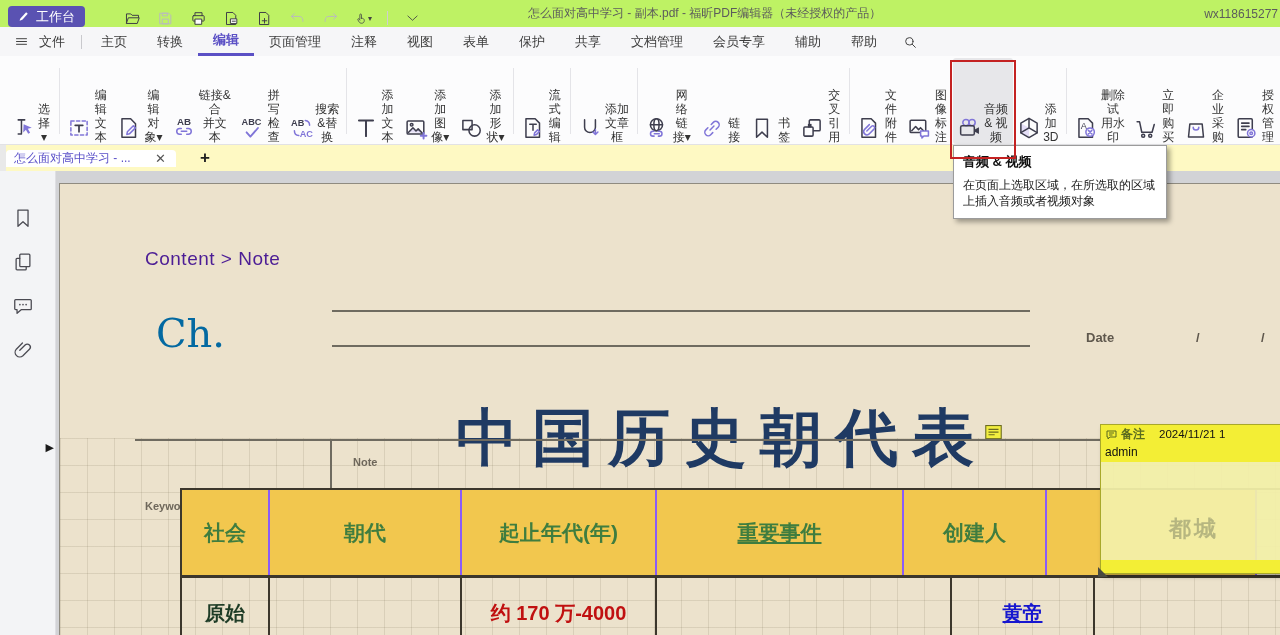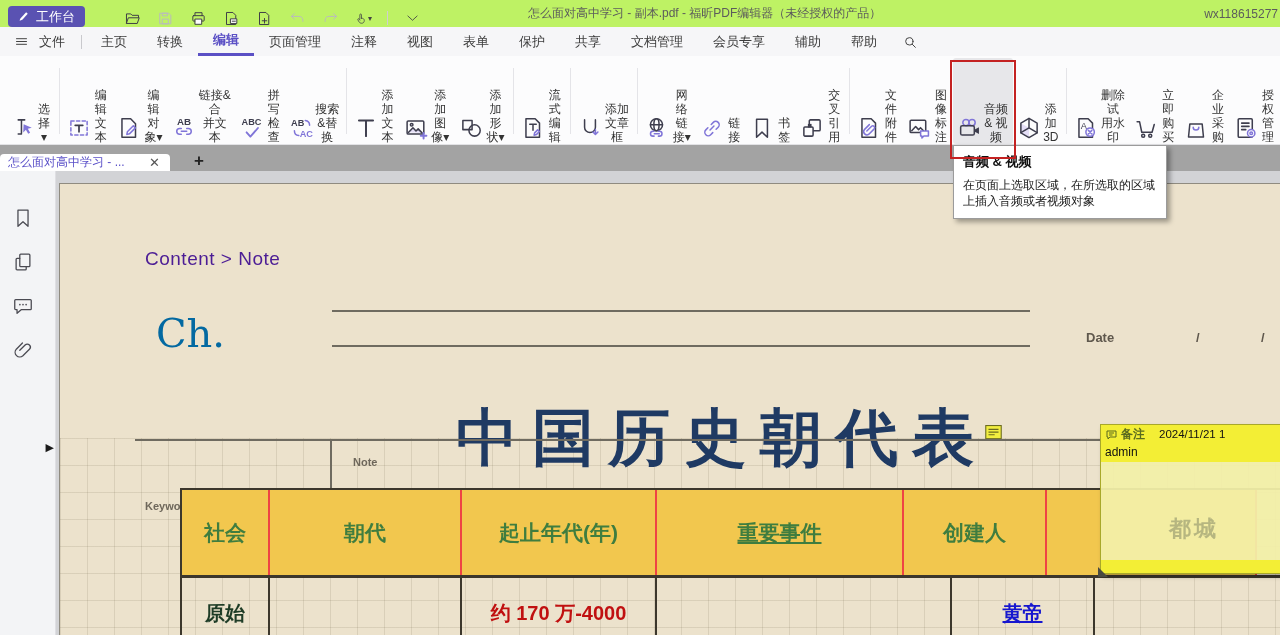--- a/index.html
+++ b/index.html
@@ -47,21 +47,21 @@
   .rlabel { font-size:12px; line-height:14px; text-align:center; color:#333; white-space:pre-line; margin-top:2px; }
   .red-box { position:absolute; top:2px; left:-3px; right:-3px; height:99px;
              border:2px solid #c42222; z-index:60; pointer-events:none; }
   .btn-tooltip { position:absolute; top:87px; left:0px; width:214px; background:#ffffff;
                  border:1px solid #9b9b9b; box-shadow:3px 3px 5px rgba(0,0,0,0.35);
                  padding:7px 9px 9px; z-index:45; text-align:left; }
   .tt-title { font-size:13px; font-weight:bold; color:#111; margin-bottom:6px; }
   .tt-body { font-size:12px; color:#1a1a1a; line-height:16px; }
 
   
-  .tabbar { height:26px; background:#a3a3a3; display:flex; align-items:flex-end; }
+  .tabbar { height:26px; background:#fef9c3; display:flex; align-items:center;margin-left:6px; }
   .doc-tab { width:170px; background:#ffffff; display:flex; align-items:center; padding:0 8px;
              border-radius:4px 4px 0 0; margin-left:0; }
   .tab-title { flex:1; font-size:12px; color:#5a50c8; white-space:nowrap; overflow:hidden; }
   .tab-close { font-size:13px; color:#555; padding:0 2px; }
   .new-tab { display:flex; align-items:center; padding:0 24px; font-size:17px; font-weight:bold; color:#222; }
 
   
   .main { position:absolute; top:171px; left:0; right:0; bottom:0; display:flex; }
   .sidebar { width:56px; background:#f3f4f6; border-right:1px solid #dfdfe3; position:relative; }
   .sb-icon { position:absolute; left:12px; width:22px; height:22px; color:#4a4a52; }
@@ -95,21 +95,21 @@
   .keyword-label { left:85px;margin-top:44px; }
   .note-label { left:293px; }
   .date-label { position:absolute; left:1026px; top:146px; font-size:13px; font-weight:bold; color:#5f584d; }
   .slash { position:absolute; top:146px; font-size:13px; font-weight:bold; color:#5f584d; }
   .slash1 { left:1136px; } .slash2 { left:1201px; }
 
   
   .his-table { position:absolute; left:120px; top:304px; border:2px solid #3c372c; }
   .trow { display:flex; }
   .hcell { background:#f2c74e; color:#3f7d3f; font-weight:bold; font-size:21px; height:85px;
-           display:flex; align-items:center; justify-content:center; border-right:2px solid #ef4444; }
+           display:flex; align-items:center; justify-content:center; border-right:2px solid #8b5cf6; }
   .trow.hdr { border-bottom:3px solid #3c372c; }
   .dcell { height:70px; font-weight:bold; font-size:20px; display:flex; align-items:center;
            justify-content:center; border-right:2px solid #3c372c; }
   .dcell.c0 { color:#1e3c26; }
   .dcell.c2 { color:#c01010; }
   .dcell.c4 { color:#1717cf; text-decoration:underline; }
 
   
   .sticky { position:absolute; left:1040px; top:240px; width:230px; height:150px;
             border:1px solid #a8a82a; box-shadow:2px 3px 4px rgba(0,0,0,0.28); z-index:5; }

